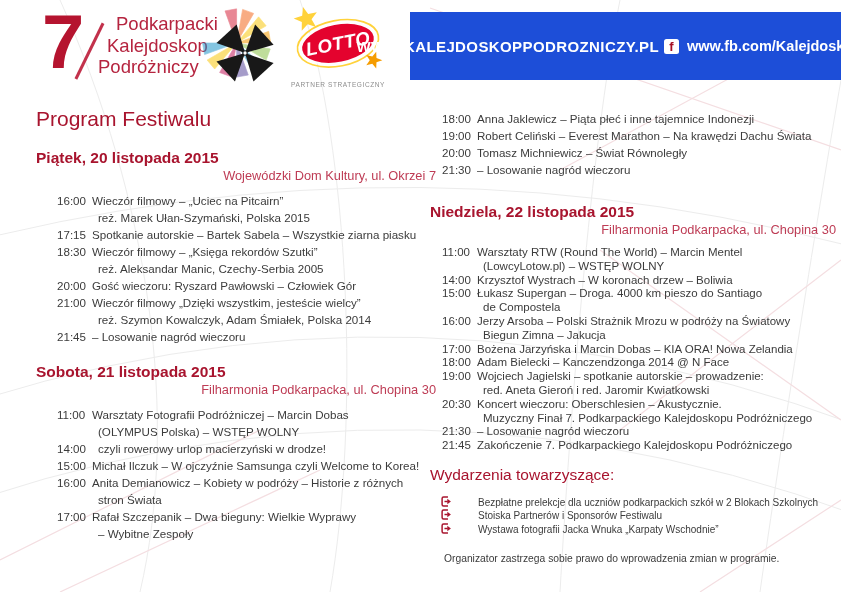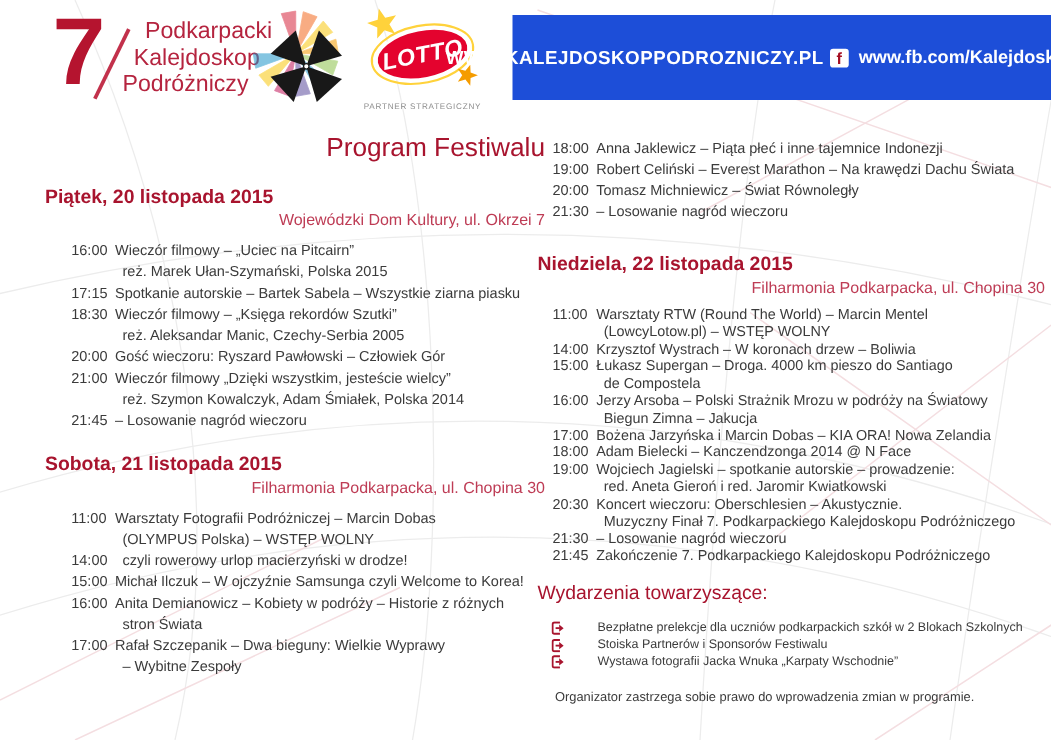--- a/index.html
+++ b/index.html
@@ -26,37 +26,37 @@
           display:flex;flex-direction:row;align-items:center;justify-content:center;gap:5px;}
   .banner .site{color:#fff;font-weight:bold;font-size:15px;letter-spacing:.4px;}
   .banner .fbline{display:flex;align-items:center;gap:8px;color:#fff;font-weight:bold;font-size:14.5px;}
   .fb-badge{width:15px;height:15px;background:#fff;color:#A50E22;border-radius:2.5px;
             font-weight:bold;font-size:13px;line-height:15px;text-align:center;}
 
   
   .col-left{position:absolute;left:36px;top:106px;width:400px;}
   .col-right{position:absolute;left:430px;top:102px;width:406px;}
 
-  .program-title{font-size:21px;font-weight:normal;color:#A8142E;margin:0 0 16px;line-height:26px;text-align:right;}
+  .program-title{font-size:21px;font-weight:normal;color:#A8142E;margin:0 0 16px;line-height:26px;}
   .day + .day{margin-top:17px;}
   .col-right .day:first-of-type{margin-top:8px;}
   .col-right .day.compact{margin-top:24px;}
   .day-name{font-size:15.5px;font-weight:bold;color:#A8142E;margin:0;line-height:19px;}
   .venue{font-size:12.8px;color:#BE3C55;line-height:17px;margin:0 0 8px;text-align:right;}
   .event-row{display:flex;font-size:11.6px;line-height:17px;color:#3B3B3B;}
   .col-left .event-row{margin-left:21px;}
   .col-right .event-row{margin-left:12px;}
   .event-row .time{width:31px;flex:none;margin-right:4px;}
   .event-row .lines{flex:1;}
   .event-row .cont{padding-left:6px;}
   .day.compact .event-row{font-size:11.5px;line-height:13.8px;}
 
   .side-events{margin-top:12px;}
   .side-title{font-size:15.5px;font-weight:normal;color:#A8142E;margin:0 0 11px;line-height:20px;}
-  .bullet-row{display:flex;align-items:center;padding-left:11px;font-size:10px;line-height:13.5px;}
+  .bullet-row{display:flex;align-items:flex-start;padding-left:11px;font-size:10px;line-height:13.5px;}
   .bullet-icon{width:11px;height:11px;flex:none;margin-right:26px;}
   .disclaimer{margin:16px 0 12px;padding-left:14px;font-size:10.3px;color:#3B3B3B;line-height:13px;}
 </style>
 </head>
 <body>
 
 <div class="page">
 
   <svg class="bg" viewBox="0 0 841 592" aria-hidden="true">
     <g fill="none" stroke="#ECECEC" stroke-width="1">

